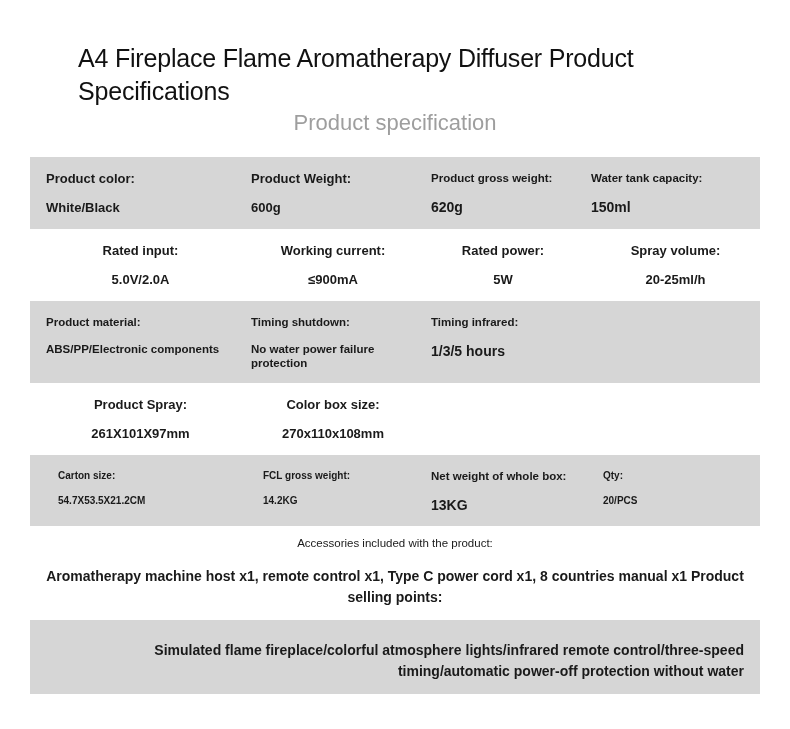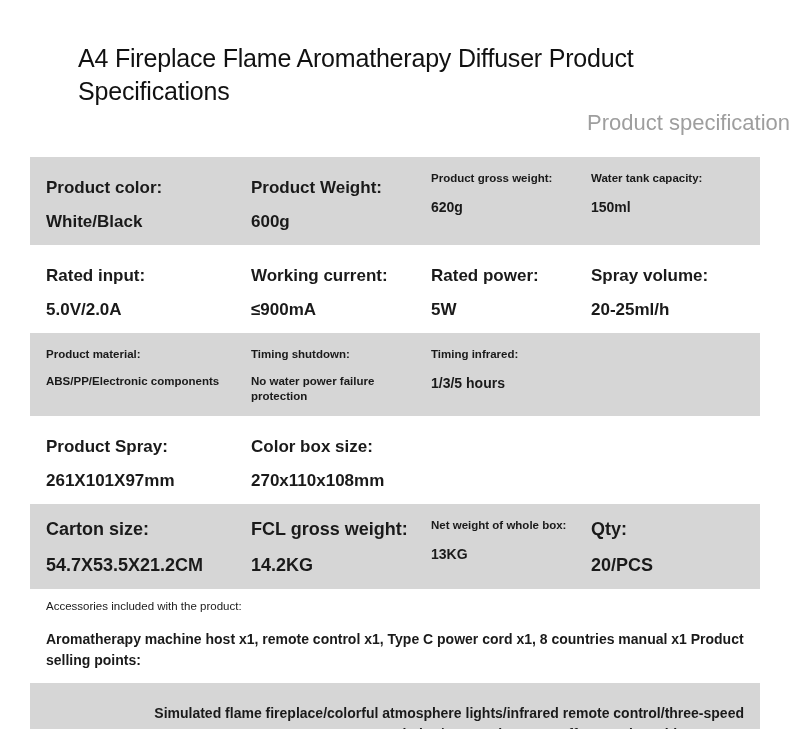--- a/index.html
+++ b/index.html
@@ -29,58 +29,58 @@
     font-weight: normal;
     line-height: 1.32;
     letter-spacing: -0.2px;
     color: #111111;
   }
   .subtitle {
     position: absolute;
     left: 0;
     top: 110px;
     width: 790px;
-    text-align: right;
+    text-align: center;
     font-size: 22px;
     color: #9e9e9e;
     font-weight: normal;
   }
   .spec-table {
     position: absolute;
     left: 30px;
     top: 157px;
     width: 730px;
     border-collapse: collapse;
     table-layout: fixed;
   }
   .spec-table td {
     vertical-align: top;
     padding: 0;
   }
   .row-grey td { background: #d6d6d6; }
-  .row-white td { background: #ffffff; }
+  .row-white td { background: #ffffff; text-align: center; }
 
   .cell {
     padding: 14px 0 12px 16px;
     box-sizing: border-box;
   }
   .cell .k {
     display: block;
     font-weight: bold;
     line-height: 1.3;
     margin-bottom: 12px;
   }
   .cell .v {
     display: block;
     font-weight: bold;
     line-height: 1.3;
   }
   
-  .s15 .k, .s15 .v { font-size: 17px; margin-top: 6px; }
-  .s14 .k, .s14 .v { font-size: 18px; }
+  .s15 .k, .s15 .v { font-size: 13px; }
+  .s14 .k, .s14 .v { font-size: 10px; margin-left: 12px; }
   .s12 .k, .s12 .v { font-size: 11.5px; }
 
   .mixed .k { font-size: 11.5px; }
   .mixed .v { font-size: 14px; }
 
   .blockrow {
     padding: 10px 16px 12px 16px;
     box-sizing: border-box;
   }
   .blockrow .small {

